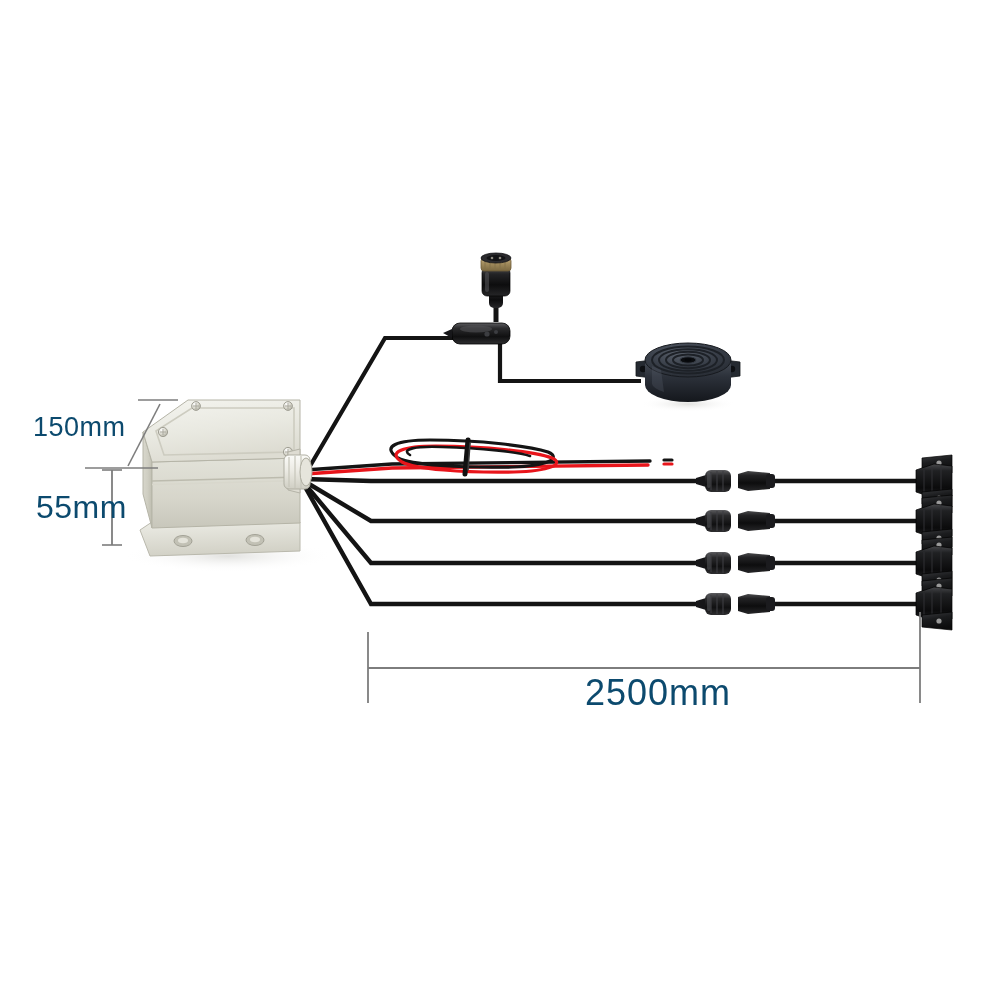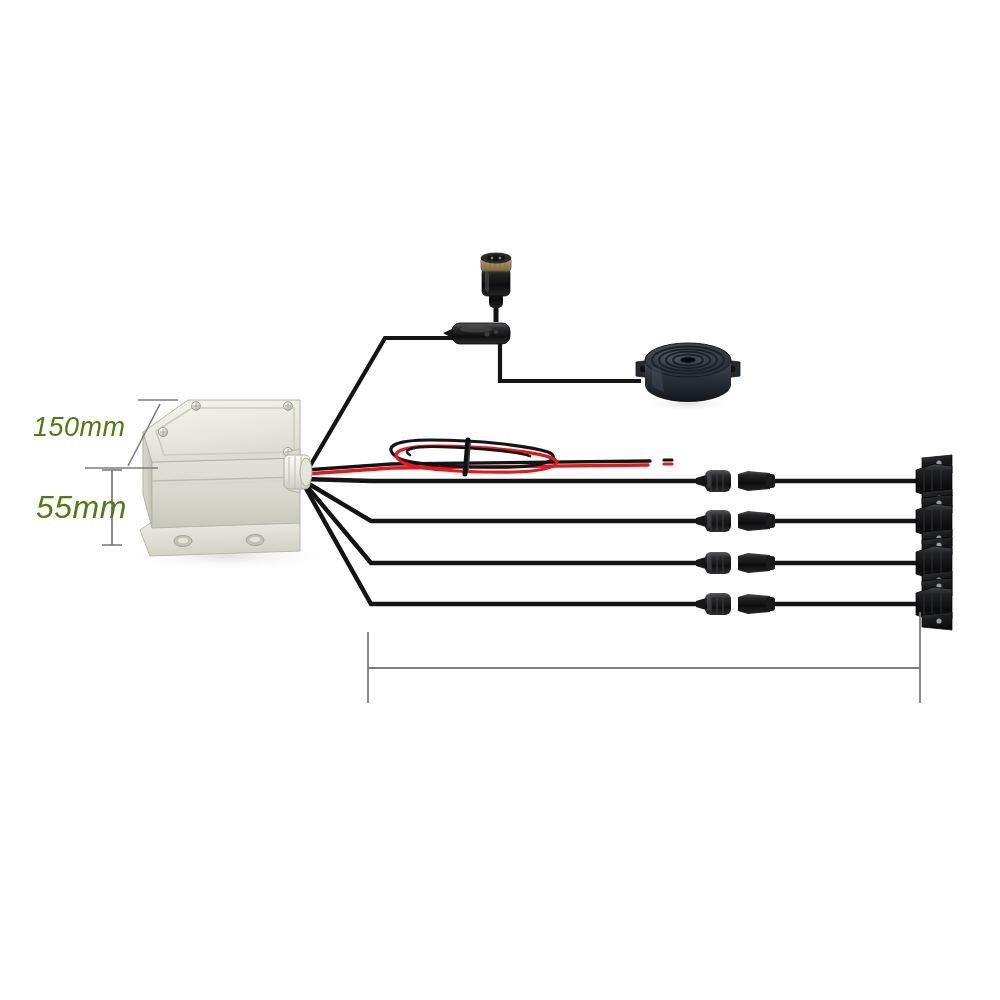--- a/index.html
+++ b/index.html
@@ -23,24 +23,23 @@
     background: #ffffff;
   }
   .layer {
     position: absolute;
     left: 0; top: 0;
     width: 1000px;
     height: 1000px;
   }
   .dim-label {
     position: absolute;
-    color: #4d7c0f;
+    color: #0c4a6e;
     white-space: nowrap;
     letter-spacing: 0.5px;
-    font-style: italic;
   }
   #label-150 {
     left: 33px;
     top: 412px;
     font-size: 27px;
   }
   #label-55 {
     left: 36px;
     top: 489px;
     font-size: 32px;
@@ -349,14 +348,15 @@
       <path d="M 368 668 L 920 668" stroke-width="1.8"></path>
       <path d="M 368 632 L 368 703" stroke-width="1.8"></path>
       <path d="M 920 612 L 920 703" stroke-width="1.8"></path>
     </g>
   </svg>
 
   <span class="dim-label" id="label-150">150mm</span>
 
   <span class="dim-label" id="label-55">55mm</span>
 
+  <span class="dim-label" id="label-2500">2500mm</span>
 
 </div>
 
 </body></html>

